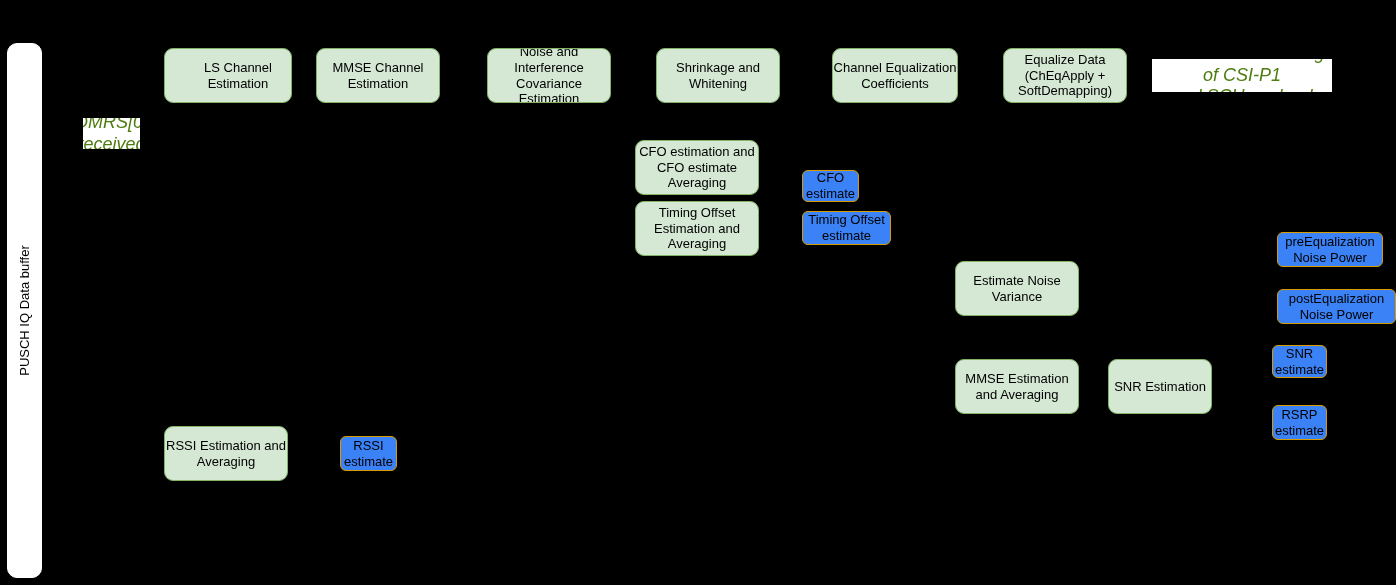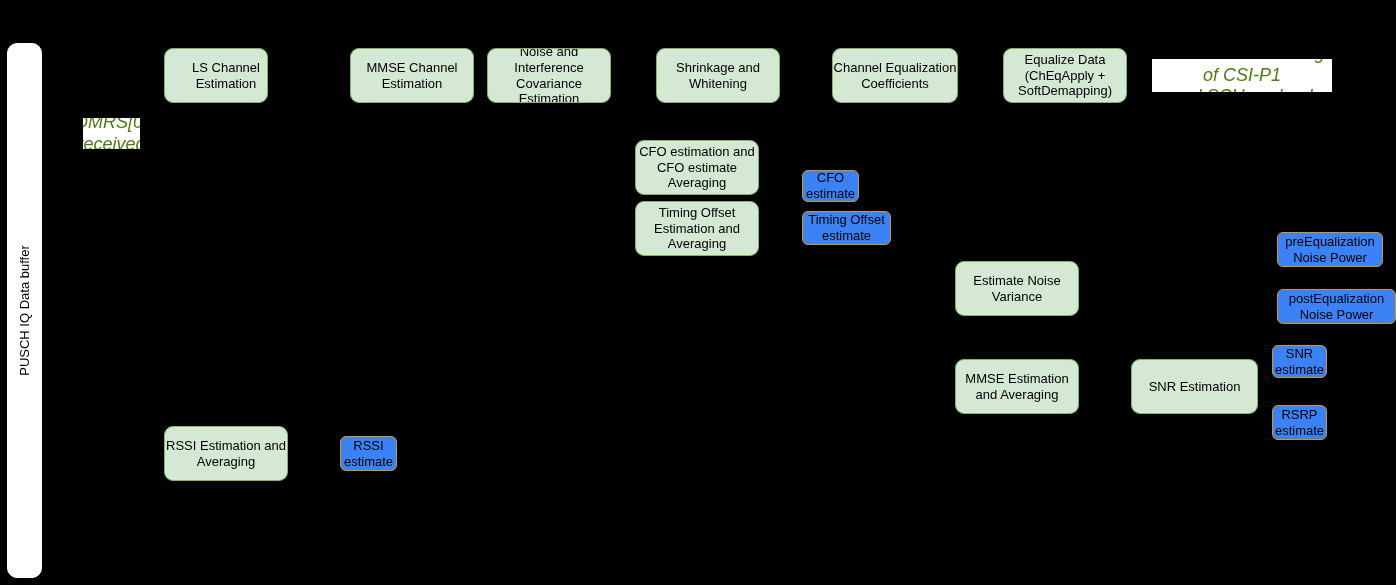--- a/index.html
+++ b/index.html
@@ -72,24 +72,24 @@
 
 <div id="canvas">
 
   <div class="buffer" style="left:7px; top:43px; width:35px; height:535px;">
     <span class="vlabel">PUSCH IQ Data buffer</span>
   </div>
 
   <div class="node plain" style="left:83px; top:118px; width:57px; height:31px;">DMRS[0]
 received</div>
 
-  <div class="node proc" style="left:164px; top:48px; width:104px; height:55px;padding-left:20px;">LS Channel
+  <div class="node proc" style="left:164px; top:48px; width:128px; height:55px;padding-left:20px;">LS Channel
 Estimation</div>
 
-  <div class="node proc" style="left:316px; top:48px; width:124px; height:55px;margin-left:34px;">MMSE Channel
+  <div class="node proc" style="left:316px; top:48px; width:124px; height:55px;">MMSE Channel
 Estimation</div>
 
   <div class="node proc" style="left:487px; top:48px; width:124px; height:55px;">Noise and
 Interference
 Covariance
 Estimation</div>
 
   <div class="node proc" style="left:832px; top:48px; width:126px; height:55px;">Channel Equalization
 Coefficients</div>
 
@@ -122,21 +122,21 @@
 
   <div class="node out" style="left:1277px; top:232px; width:106px; height:35px;">preEqualization
 Noise Power</div>
 
   <div class="node out" style="left:1277px; top:289px; width:119px; height:35px;">postEqualization
 Noise Power</div>
 
   <div class="node proc" style="left:955px; top:359px; width:124px; height:55px;">MMSE Estimation
 and Averaging</div>
 
-  <div class="node proc" style="left:1108px; top:359px; width:127px; height:55px;margin-left:23px;">SNR Estimation</div>
+  <div class="node proc" style="left:1108px; top:359px; width:104px; height:55px;">SNR Estimation</div>
 
   <div class="node out" style="left:1272px; top:345px; width:55px; height:33px;">SNR
 estimate</div>
 
   <div class="node out" style="left:1272px; top:405px; width:55px; height:35px;">RSRP
 estimate</div>
 
   <div class="node proc" style="left:164px; top:426px; width:124px; height:55px;">RSSI Estimation and
 Averaging</div>
 

